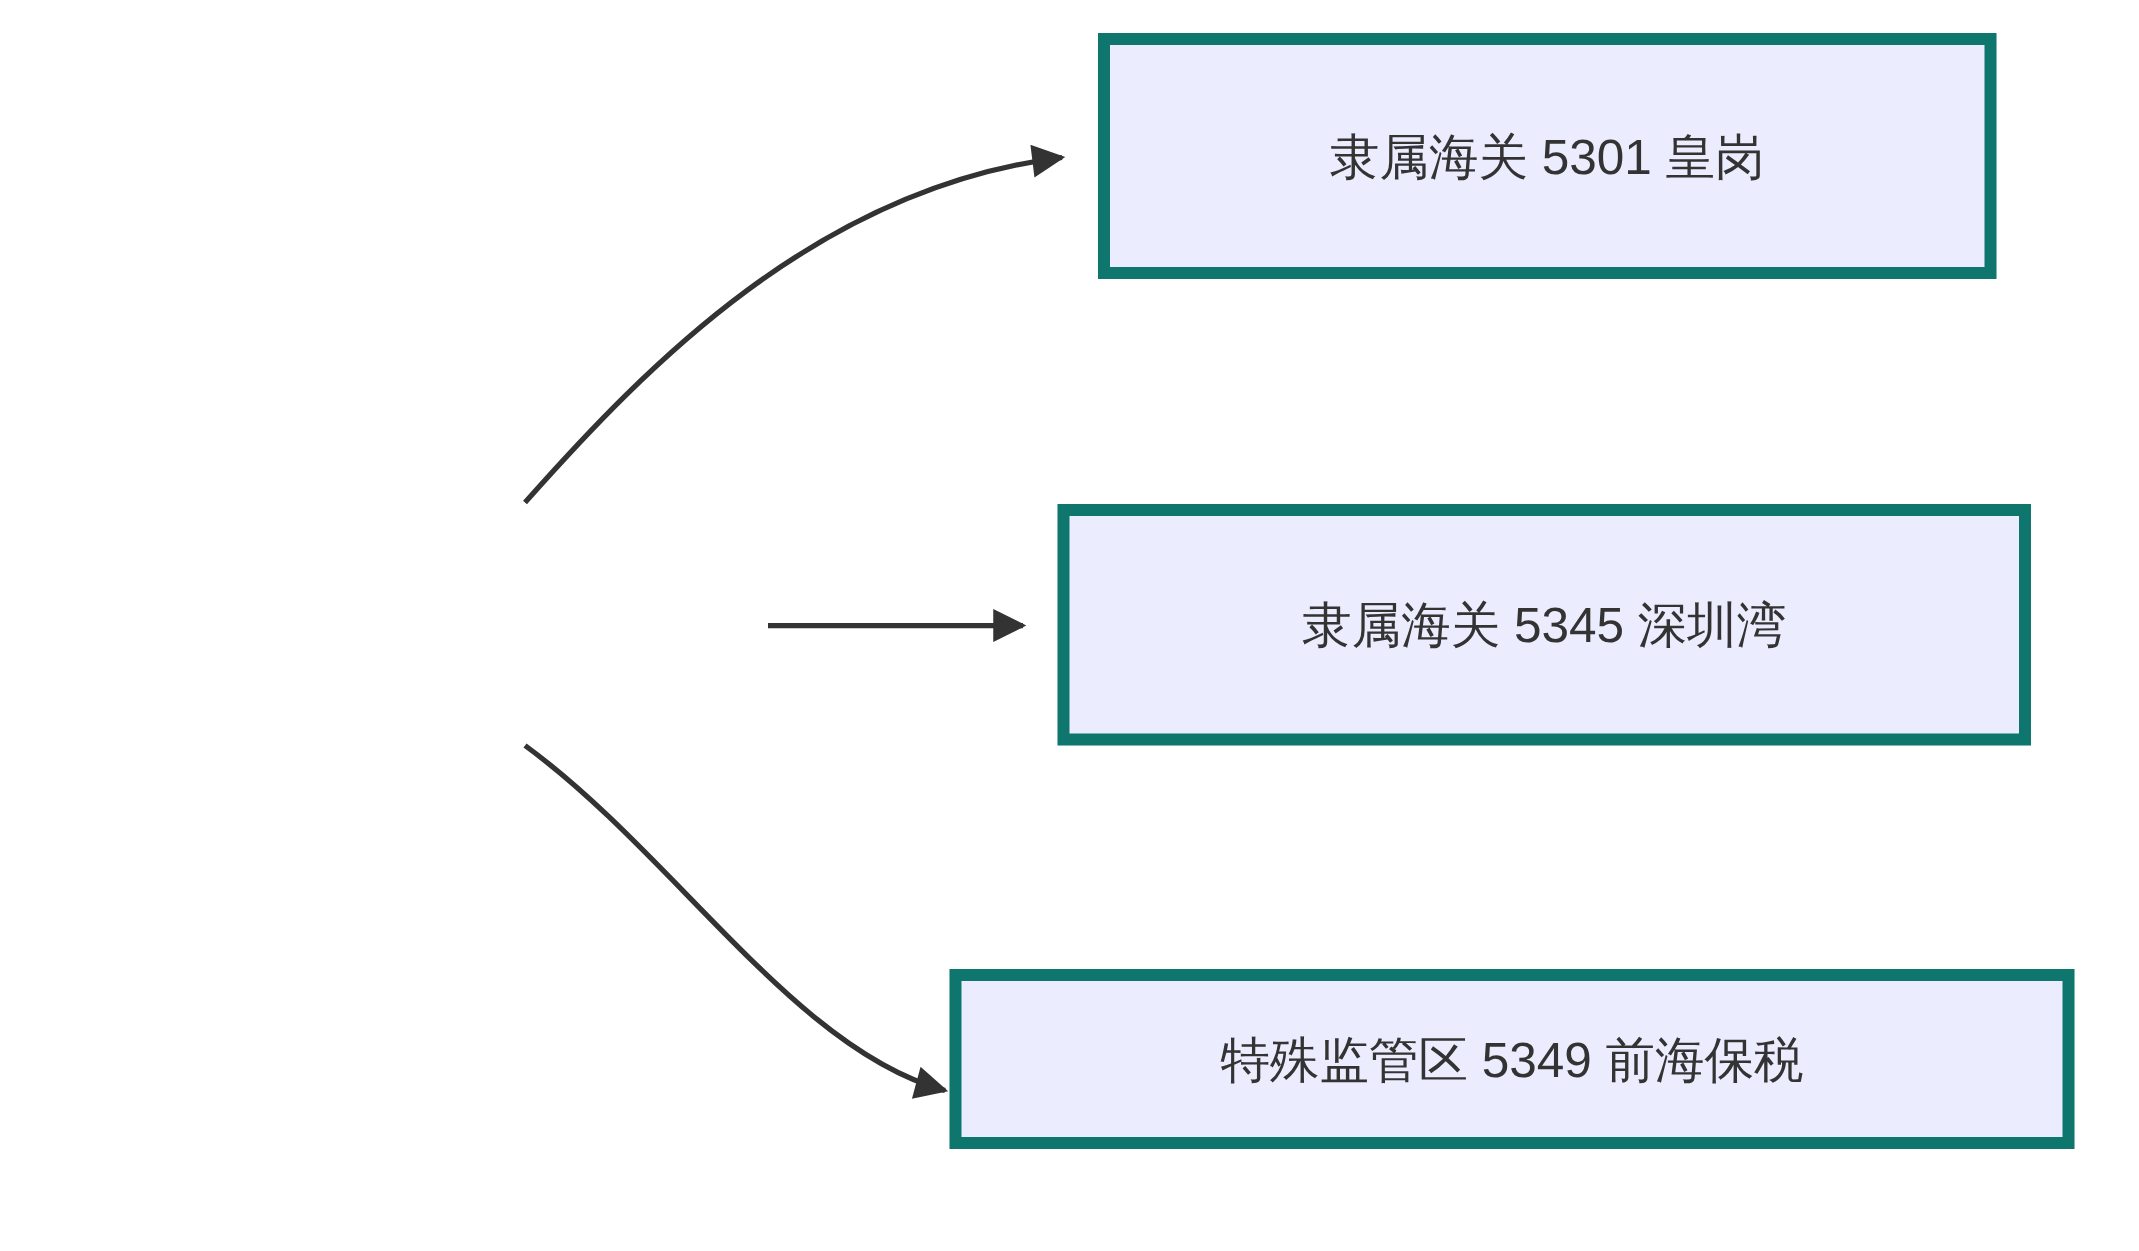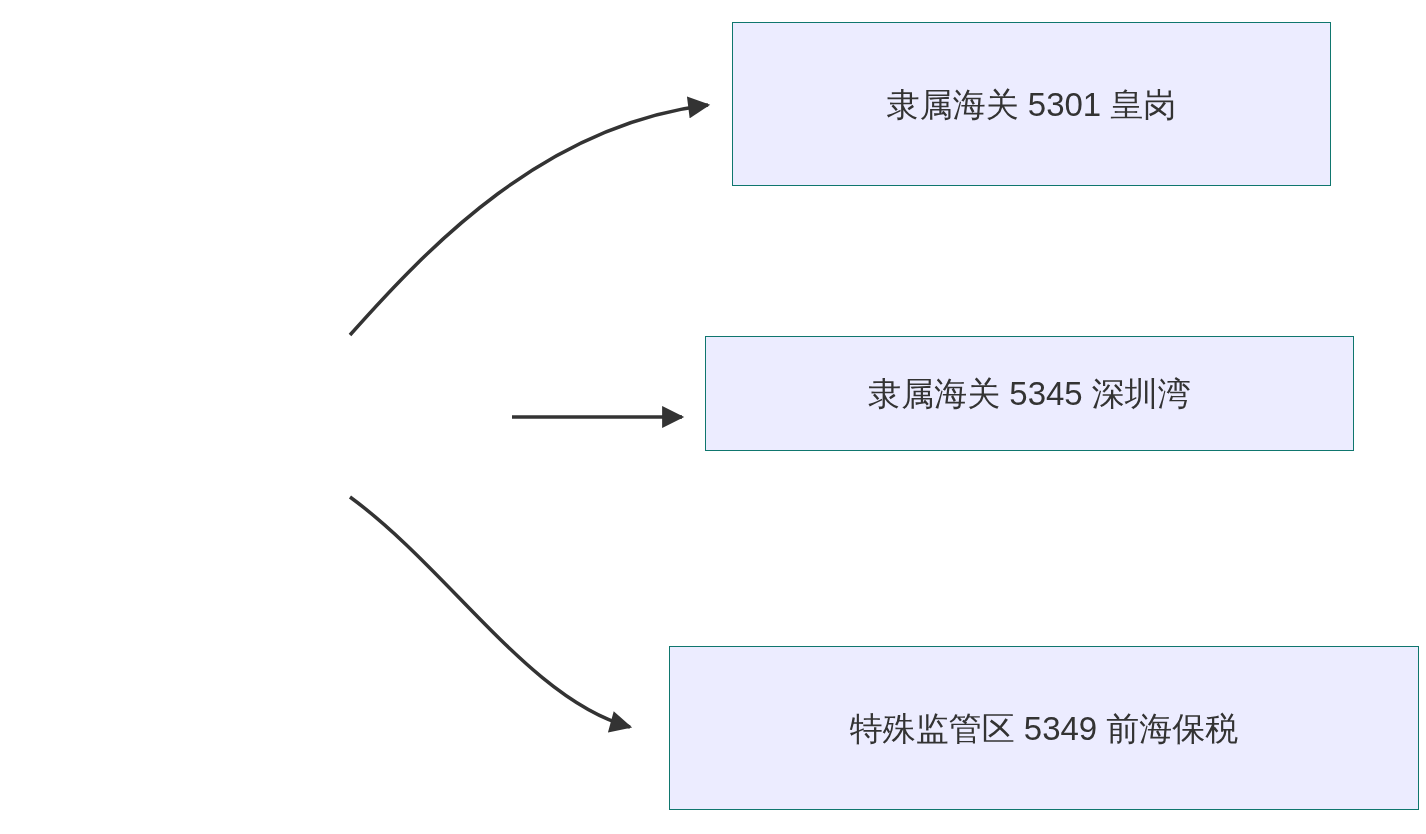--- a/index.html
+++ b/index.html
@@ -20,34 +20,34 @@
     left: 0;
     top: 0;
     width: 1426px;
     height: 834px;
     pointer-events: none;
   }
   .node {
     position: absolute;
     box-sizing: border-box;
     background: #ececff;
-    border: 1px solid #0f766e;
+    border: 8px solid #0f766e;
     color: #333333;
     font-size: 33px;
     line-height: 1;
     display: flex;
     align-items: center;
     justify-content: center;
     text-align: center;
     white-space: nowrap;
   }
   .node-root    { left: 22px;  top: 336px; width: 490px; height: 161px; }
   .node-child-1 { left: 732px; top: 22px;  width: 599px; height: 164px; }
-  .node-child-2 { left: 705px; top: 336px; width: 649px; height: 115px; }
-  .node-child-3 { left: 669px; top: 646px; width: 750px; height: 164px; }
+  .node-child-2 { left: 705px; top: 336px; width: 649px; height: 161px; }
+  .node-child-3 { left: 633px; top: 646px; width: 750px; height: 120px; }
   .edge-path {
     fill: none;
     stroke: #333333;
     stroke-width: 3.5px;
   }
 </style>
 </head>
 <body>
 
 <div class="canvas">

